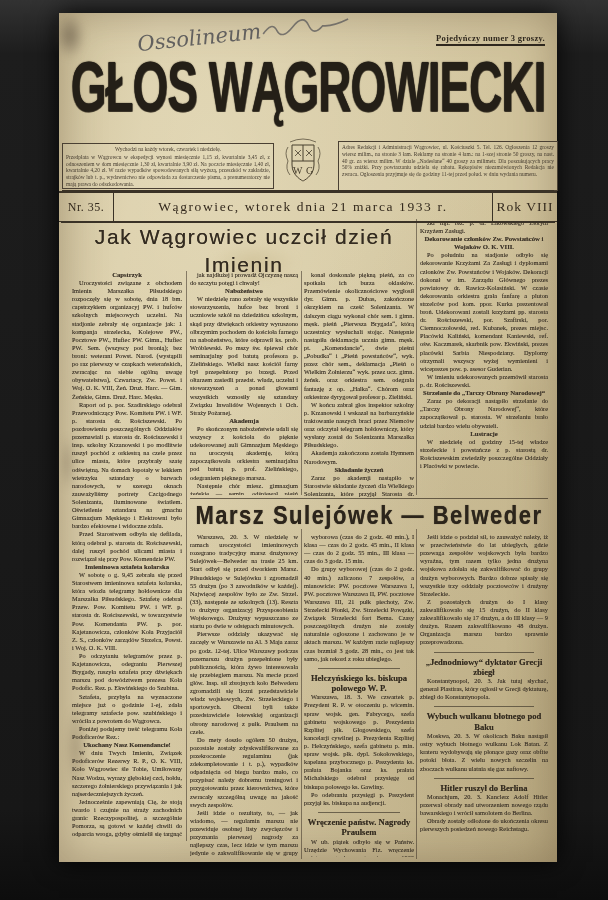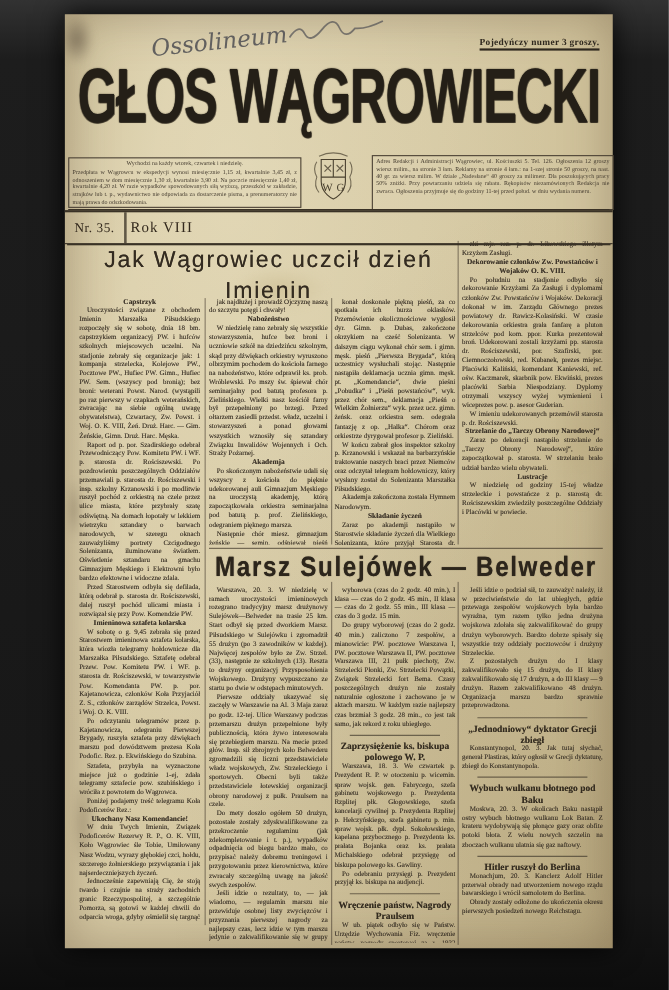--- a/index.html
+++ b/index.html
@@ -119,20 +119,21 @@
           <path d="M8 5 q13 -6 26 0" opacity=".7"></path>
         </g>
         <text x="11" y="37" font-family="Liberation Serif, serif" font-size="10" fill="#49402f">W</text>
         <text x="24" y="37" font-family="Liberation Serif, serif" font-size="10" fill="#49402f">G</text>
       </svg>
       <div class="ibox right">Adres Redakcji i Administracji Wągrowiec, ul. Kościuszki 5. Tel. 126. Ogłoszenia 12 groszy wiersz milim., na stronie 3 łam. Reklamy na stronie 4 łam.: na 1-szej stronie 50 groszy, na nast. 40 gr. za wiersz milim. W dziale „Nadesłane“ 40 groszy za milimetr. Dla poszukujących pracy 50% zniżki. Przy powtarzaniu udziela się rabatu. Rękopisów niezamówionych Redakcja nie zwraca. Ogłoszenia przyjmuje się do godziny 11-tej przed połud. w dniu wydania numeru.</div>
     </div>
 
     <div class="datebar">
       <div class="cell nr">Nr. 35.</div>
+      <div class="cell date">Wągrowiec, wtorek dnia 21 marca 1933 r.</div>
       <div class="cell rok">Rok VIII</div>
     </div>
 
     <div class="head1">
       <div>Jak Wągrowiec uczcił dzień Imienin</div>
     </div>
 
     <div class="col c1">
         <p class="blk-h">Capstrzyk</p>
         <p class="blk-p">Uroczystości związane z obchodem Imienin Marszałka Piłsudskiego rozpoczęły się w sobotę, dnia 18 bm. capstrzykiem organizacyj PW. i hufców szkolnych miejscowych uczelni. Na stadjonie zebrały się organizacje jak: 1 kompanja strzelecka, Kolejowe PW., Pocztowe PW., Hufiec PW. Gimn., Hufiec PW. Sem. (wszyscy pod bronią); bez broni: weterani Powst. Narod. (wystąpili po raz pierwszy w czapkach weterańskich, zwracając na siebie ogólną uwagę obywatelstwa), Czwartacy, Zw. Powst. i Woj. O. K. VIII, Żeń. Druż. Harc. — Gim. Żeńskie, Gimn. Druż. Harc. Męska.</p>
@@ -185,21 +186,21 @@
     <div class="col cA">
         <p class="blk-p">Warszawa, 20. 3. W niedzielę w ramach uroczystości imieninowych rozegrano tradycyjny marsz drużynowy Sulejówek—Belweder na trasie 25 km. Start odbył się przed dworkiem Marsz. Piłsudskiego w Sulejówku i zgromadził 55 drużyn (po 3 zawodników w każdej). Najwięcej zespołów było ze Zw. Strzel. (33), następnie ze szkolnych (13). Reszta to drużyny organizacyj Przysposobienia Wojskowego. Drużyny wypuszczano ze startu po dwie w odstępach minutowych.</p>
         <p class="blk-p">Pierwsze oddziały ukazywać się zaczęły w Warszawie na Al. 3 Maja zaraz po godz. 12-tej. Ulice Warszawy podczas przemarszu drużyn przepełnione były publicznością, która żywo interesowała się przebiegiem marszu. Na mecie przed głów. Insp. sił zbrojnych koło Belwederu zgromadzili się liczni przedstawiciele władz wojskowych, Zw. Strzeleckiego i sportowych. Obecni byli także przedstawiciele łotewskiej organizacji obrony narodowej z pułk. Praulsem na czele.</p>
         <p class="blk-p">Do mety doszło ogółem 50 drużyn, pozostałe zostały zdyskwalifikowane za przekroczenie regulaminu (jak zdekompletowanie i t. p.), wypadków odpadnięcia od biegu bardzo mało, co przypisać należy dobremu treningowi i przygotowaniu przez kierownictwa, które zwracały szczególną uwagę na jakość swych zespołów.</p>
         <p class="blk-p">Jeśli idzie o rezultaty, to, — jak wiadomo, — regulamin marszu nie przewiduje osobnej listy zwycięzców i przyznania pierwszej nagrody za najlepszy czas, lecz idzie w tym marszu jedynie o zakwalifikowanie się w grupy według czasów. Grup takich było cztery, a mianowicie:</p>
       </div>
     <div class="col cB">
         <p class="blk-p">wyborowa (czas do 2 godz. 40 min.), I klasa — czas do 2 godz. 45 min., II klasa — czas do 2 godz. 55 min., III klasa — czas do 3 godz. 15 min.</p>
         <p class="blk-p">Do grupy wyborowej (czas do 2 godz. 40 min.) zaliczono 7 zespołów, a mianowicie: PW. pocztowe Warszawa I, PW. pocztowe Warszawa II, PW. pocztowe Warszawa III, 21 pułk piechoty, Zw. Strzelecki Płonki, Zw. Strzelecki Powązki, Związek Strzelecki fort Bema. Czasy poszczególnych drużyn nie zostały naturalnie ogłoszone i zachowano je w aktach marszu. W każdym razie najlepszy czas brzmiał 3 godz. 28 min., co jest tak samo, jak rekord z roku ubiegłego.</p>
         <div class="blk-r"></div>
-        <p class="blk-H">Zaprzysiężenie ks. biskupa polowego W. P.</p>
+        <p class="blk-H">Hełczyńskiego ks. biskupa polowego W. P.</p>
         <p class="blk-p">Warszawa, 18. 3. We czwartek p. Prezydent R. P. w otoczeniu p. wicemin. spraw wojsk. gen. Fabrycego, szefa gabinetu wojskowego p. Prezydenta Rzplitej płk. Głogowskiego, szefa kancelarji cywilnej p. Prezydenta Rzplitej p. Hełczyńskiego, szefa gabinetu p. min. spraw wojsk. płk. dypl. Sokołowskiego, kapelana przybocznego p. Prezydenta ks. prałata Bojanka oraz ks. prałata Michalskiego odebrał przysięgę od biskupa polowego ks. Gawliny.</p>
         <p class="blk-p">Po odebraniu przysięgi p. Prezydent przyjął ks. biskupa na audjencji.</p>
         <div class="blk-r"></div>
         <p class="blk-H">Wręczenie państw. Nagrody Praulsem</p>
         <p class="blk-p">W ub. piątek odbyło się w Państw. Urzędzie Wychowania Fiz. wręczenie państw. nagrody sportowej za r. 1932 Stanisławie Walasiewiczównie.</p>
       </div>
     <div class="col cC">
         <p class="blk-p">Jeśli idzie o podział sił, to zauważyć należy, iż w przeciwieństwie do lat ubiegłych, gdzie przewaga zespołów wojskowych była bardzo wyraźna, tym razem tylko jedna drużyna wojskowa zdołała się zakwalifikować do grupy drużyn wyborowych. Bardzo dobrze spisały się wszystkie trzy oddziały pocztowców i drużyny Strzeleckie.</p>
         <p class="blk-p">Z pozostałych drużyn do I klasy zakwalifikowało się 15 drużyn, do II klasy zakwalifikowało się 17 drużyn, a do III klasy — 9 drużyn. Razem zakwalifikowano 48 drużyn. Organizacja marszu bardzo sprawnie przeprowadzona.</p>
         <div class="blk-r"></div>

